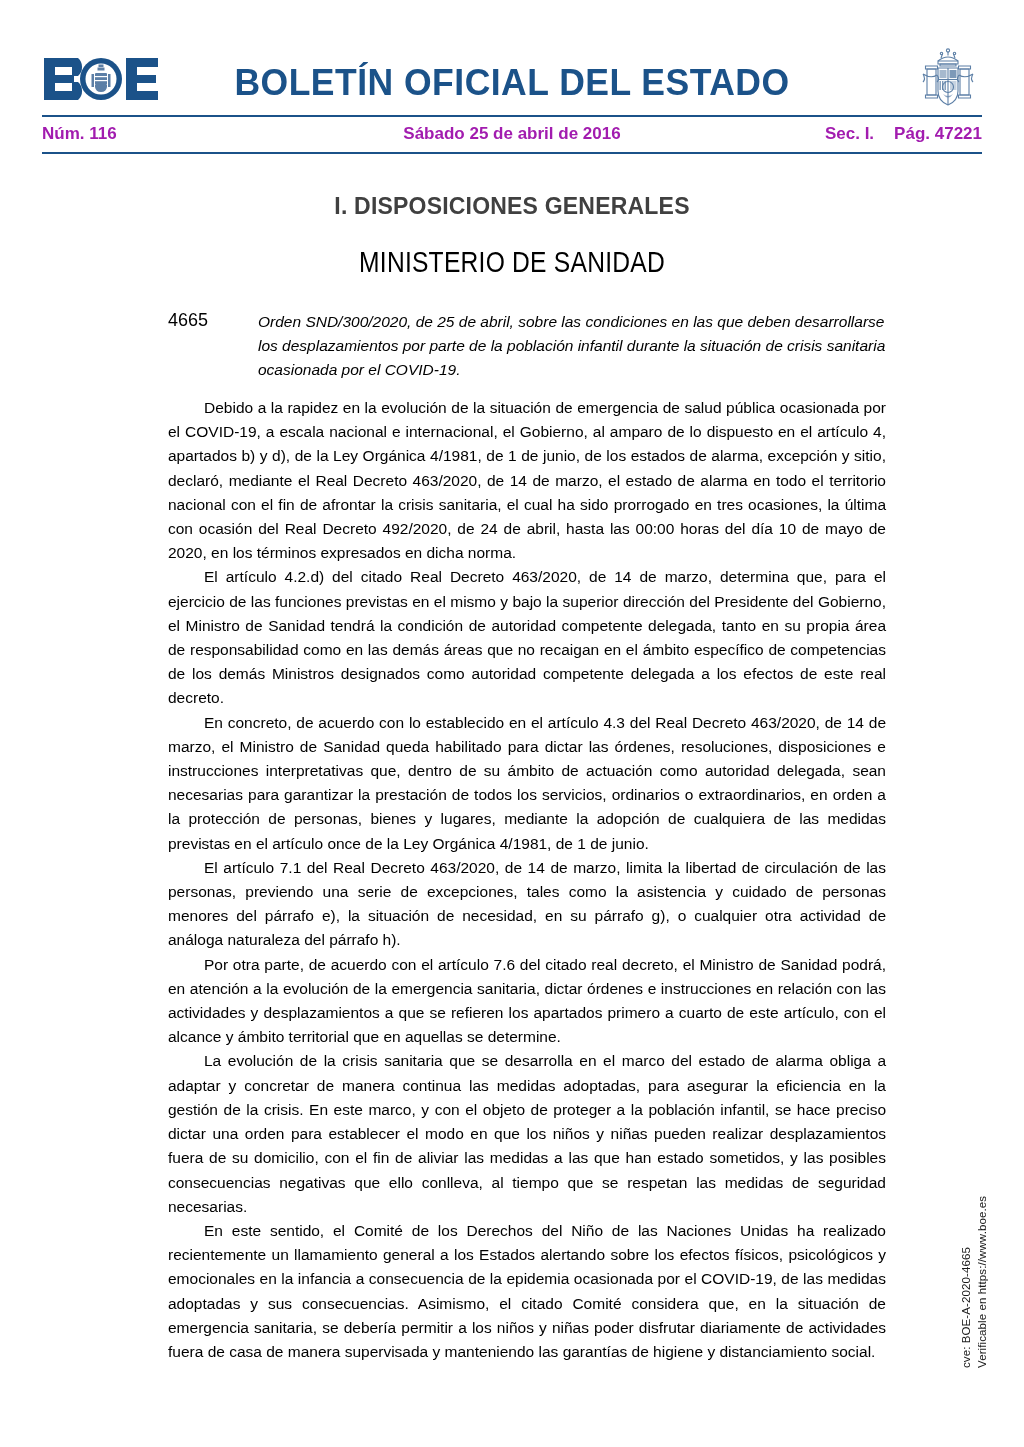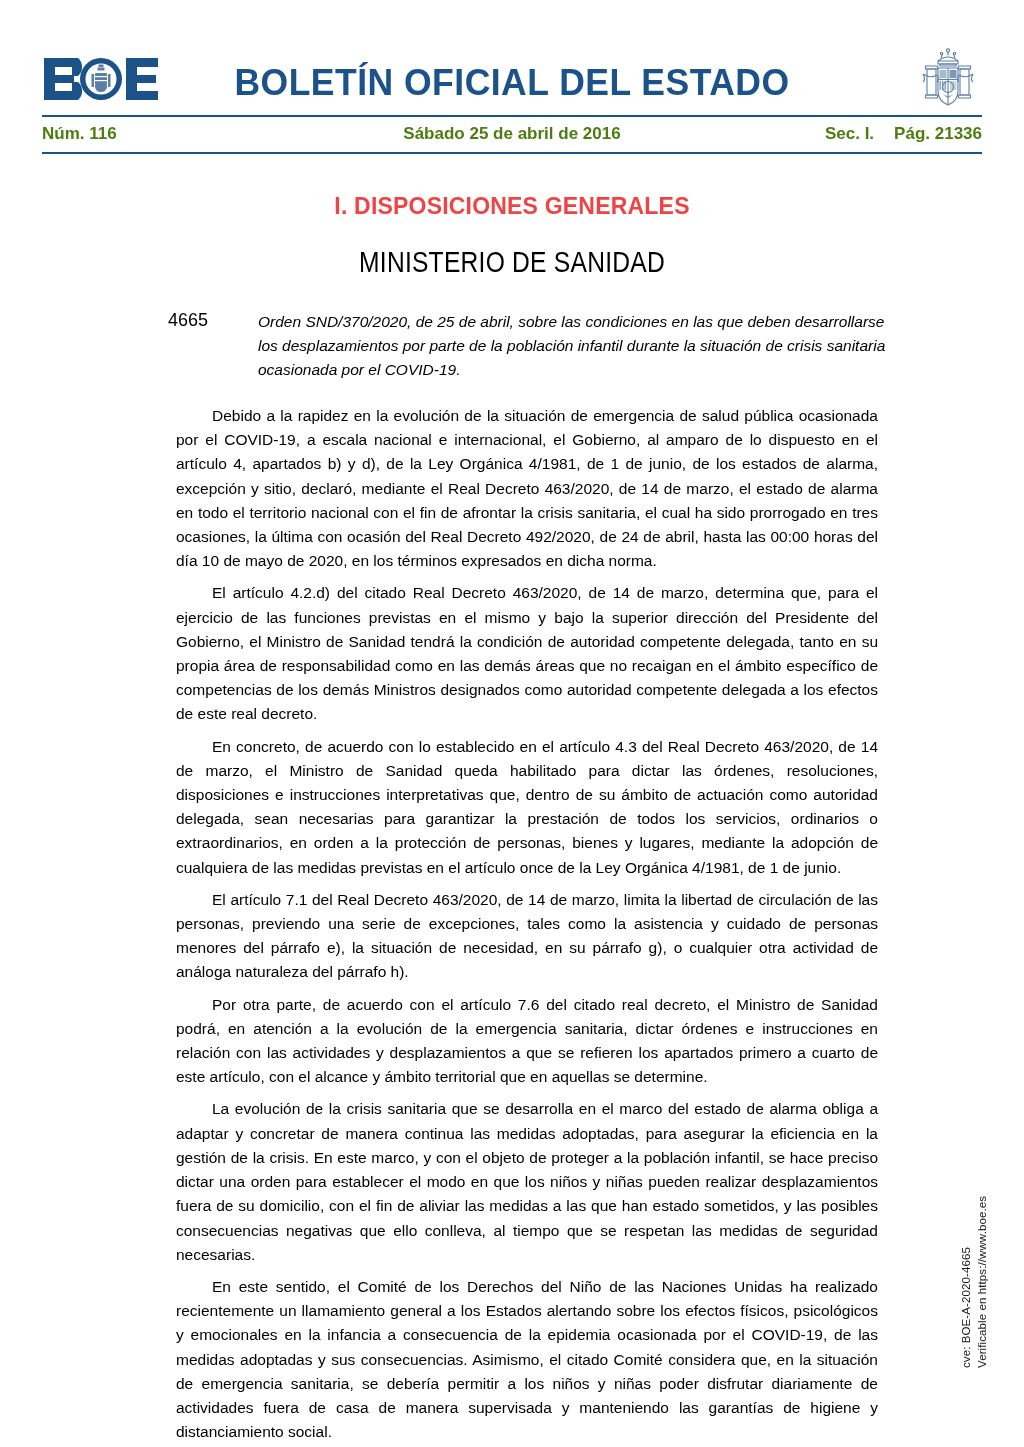--- a/index.html
+++ b/index.html
@@ -73,21 +73,21 @@
   }
   .rule-top { top: 115px; }
   .rule-bottom { top: 152px; }
 
   .header-band {
     position: absolute;
     left: 42px;
     top: 120px;
     width: 940px;
     height: 30px;
-    color: #4d7c0f;
+    color: #a21caf;
     font-weight: bold;
     font-size: 17px;
   }
   .header-num {
     position: absolute;
     left: 0;
     top: 4px;
   }
   .header-date {
     position: absolute;
@@ -107,21 +107,21 @@
   
   .section-title {
     position: absolute;
     left: 0;
     top: 193px;
     width: 1024px;
     text-align: center;
     font-size: 23px;
     font-weight: bold;
     letter-spacing: 0.2px;
-    color: #ef4444;
+    color: #404040;
   }
 
   .ministry {
     position: absolute;
     left: 0;
     top: 245px;
     width: 1024px;
     text-align: center;
     font-family: "Liberation Sans Narrow", "Liberation Sans", sans-serif;
     font-size: 30px;
@@ -158,21 +158,21 @@
     left: 168px;
     top: 396px;
     width: 718px;
     font-size: 15.5px;
     line-height: 24.2px;
     text-align: justify;
     text-justify: inter-word;
     color: #000;
   }
   .body-text p {
-    margin: 8px;
+    margin: 0;
     text-indent: 36px;
   }
 
   
   .cve-sidebar {
     position: absolute;
     right: 16px;
     top: 1158px;
     width: 40px;
     height: 210px;
@@ -265,31 +265,31 @@
     </div>
   </div>
 
   <div class="rule rule-top"></div>
   <div class="rule rule-bottom"></div>
 
   <div class="header-band">
     <span class="header-num">Núm. 116</span>
     <span class="header-date">Sábado 25 de abril de 2016</span>
     <span class="header-right">
-      <span class="header-sec">Sec. I.</span><span>Pág. 21336</span>
+      <span class="header-sec">Sec. I.</span><span>Pág. 47221</span>
     </span>
   </div>
 
   <div class="section-title">I. DISPOSICIONES GENERALES</div>
 
   <div class="ministry">MINISTERIO DE SANIDAD</div>
 
   <div class="entry">
     <div class="entry-number">4665</div>
-    <div class="entry-title">Orden SND/370/2020, de 25 de abril, sobre las condiciones en las que deben desarrollarse los desplazamientos por parte de la población infantil durante la situación de crisis sanitaria ocasionada por el COVID-19.</div>
+    <div class="entry-title">Orden SND/300/2020, de 25 de abril, sobre las condiciones en las que deben desarrollarse los desplazamientos por parte de la población infantil durante la situación de crisis sanitaria ocasionada por el COVID-19.</div>
   </div>
 
   <div class="body-text">
       <p>Debido a la rapidez en la evolución de la situación de emergencia de salud pública ocasionada por el COVID-19, a escala nacional e internacional, el Gobierno, al amparo de lo dispuesto en el artículo 4, apartados b) y d), de la Ley Orgánica 4/1981, de 1 de junio, de los estados de alarma, excepción y sitio, declaró, mediante el Real Decreto 463/2020, de 14 de marzo, el estado de alarma en todo el territorio nacional con el fin de afrontar la crisis sanitaria, el cual ha sido prorrogado en tres ocasiones, la última con ocasión del Real Decreto 492/2020, de 24 de abril, hasta las 00:00 horas del día 10 de mayo de 2020, en los términos expresados en dicha norma.</p>
       <p>El artículo 4.2.d) del citado Real Decreto 463/2020, de 14 de marzo, determina que, para el ejercicio de las funciones previstas en el mismo y bajo la superior dirección del Presidente del Gobierno, el Ministro de Sanidad tendrá la condición de autoridad competente delegada, tanto en su propia área de responsabilidad como en las demás áreas que no recaigan en el ámbito específico de competencias de los demás Ministros designados como autoridad competente delegada a los efectos de este real decreto.</p>
       <p>En concreto, de acuerdo con lo establecido en el artículo 4.3 del Real Decreto 463/2020, de 14 de marzo, el Ministro de Sanidad queda habilitado para dictar las órdenes, resoluciones, disposiciones e instrucciones interpretativas que, dentro de su ámbito de actuación como autoridad delegada, sean necesarias para garantizar la prestación de todos los servicios, ordinarios o extraordinarios, en orden a la protección de personas, bienes y lugares, mediante la adopción de cualquiera de las medidas previstas en el artículo once de la Ley Orgánica 4/1981, de 1 de junio.</p>
       <p>El artículo 7.1 del Real Decreto 463/2020, de 14 de marzo, limita la libertad de circulación de las personas, previendo una serie de excepciones, tales como la asistencia y cuidado de personas menores del párrafo e), la situación de necesidad, en su párrafo g), o cualquier otra actividad de análoga naturaleza del párrafo h).</p>
       <p>Por otra parte, de acuerdo con el artículo 7.6 del citado real decreto, el Ministro de Sanidad podrá, en atención a la evolución de la emergencia sanitaria, dictar órdenes e instrucciones en relación con las actividades y desplazamientos a que se refieren los apartados primero a cuarto de este artículo, con el alcance y ámbito territorial que en aquellas se determine.</p>
       <p>La evolución de la crisis sanitaria que se desarrolla en el marco del estado de alarma obliga a adaptar y concretar de manera continua las medidas adoptadas, para asegurar la eficiencia en la gestión de la crisis. En este marco, y con el objeto de proteger a la población infantil, se hace preciso dictar una orden para establecer el modo en que los niños y niñas pueden realizar desplazamientos fuera de su domicilio, con el fin de aliviar las medidas a las que han estado sometidos, y las posibles consecuencias negativas que ello conlleva, al tiempo que se respetan las medidas de seguridad necesarias.</p>
       <p>En este sentido, el Comité de los Derechos del Niño de las Naciones Unidas ha realizado recientemente un llamamiento general a los Estados alertando sobre los efectos físicos, psicológicos y emocionales en la infancia a consecuencia de la epidemia ocasionada por el COVID-19, de las medidas adoptadas y sus consecuencias. Asimismo, el citado Comité considera que, en la situación de emergencia sanitaria, se debería permitir a los niños y niñas poder disfrutar diariamente de actividades fuera de casa de manera supervisada y manteniendo las garantías de higiene y distanciamiento social.</p>

